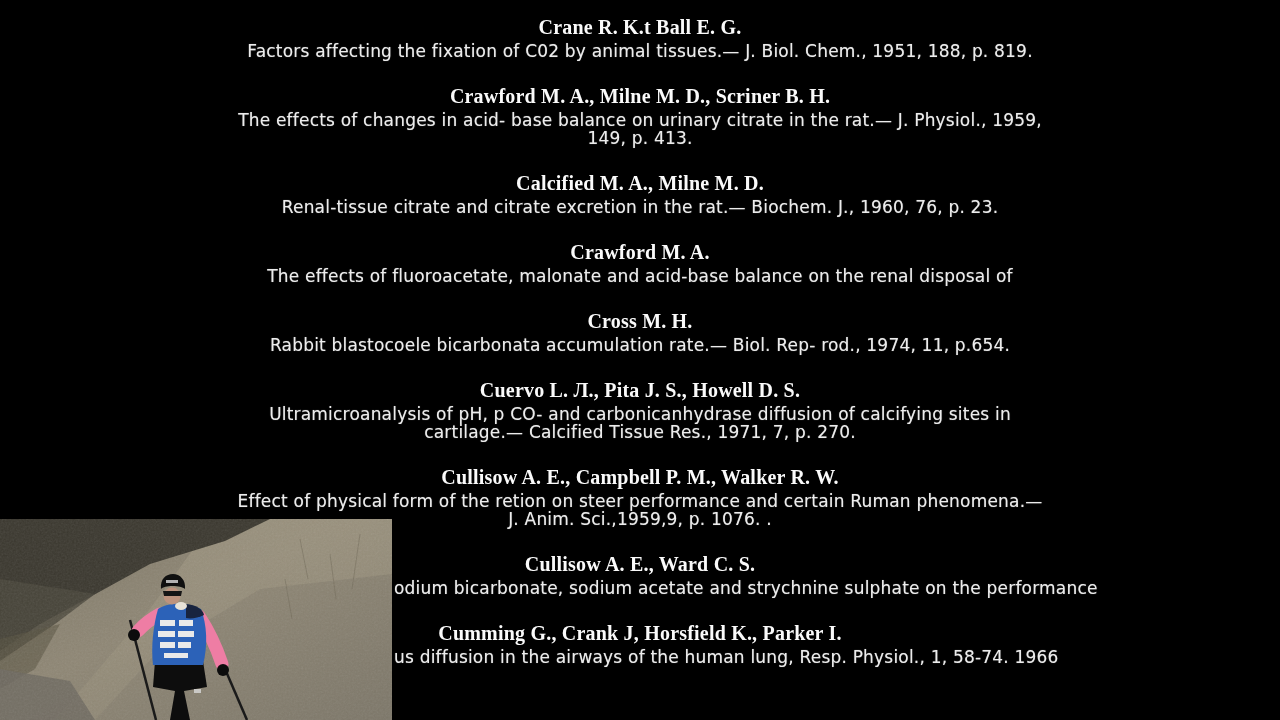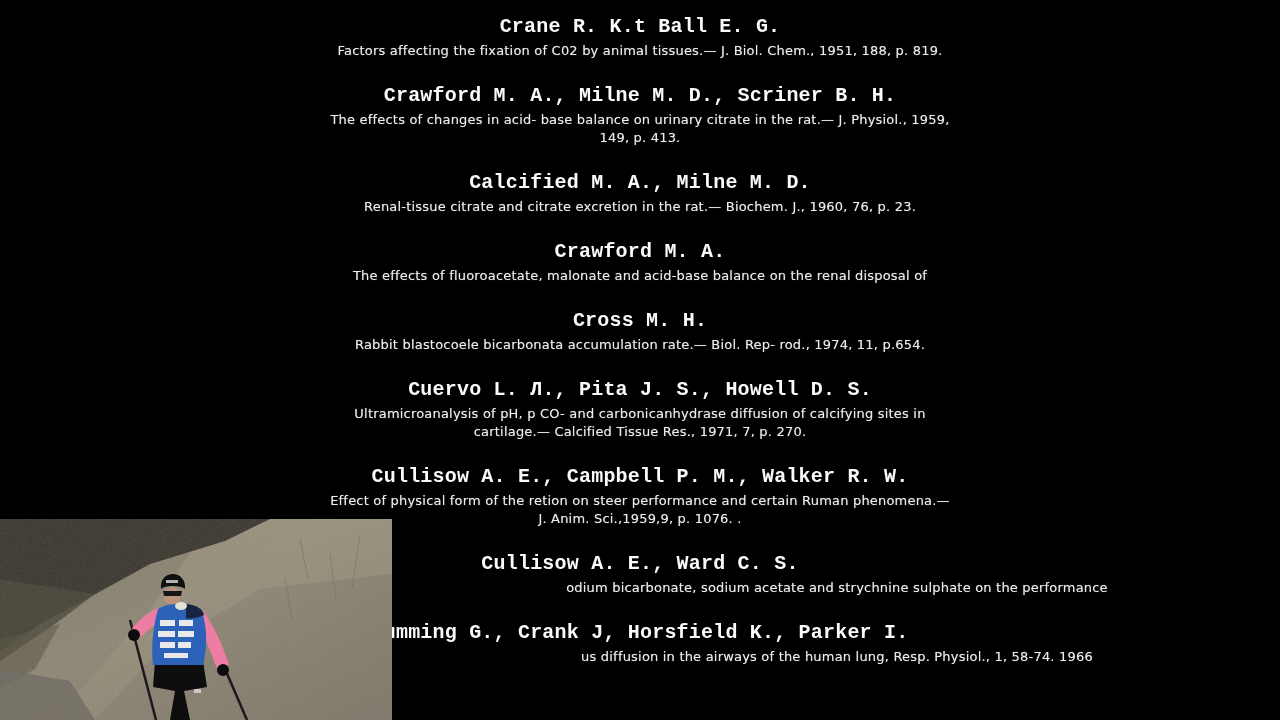--- a/index.html
+++ b/index.html
@@ -13,38 +13,38 @@
   }
   .bib {
     position: absolute;
     inset: 0;
     padding-top: 14px;
     z-index: 1;
   }
   .entry { margin: 0 0 23px 0; text-align: center; }
   .entry h2 {
     margin: 0 0 2px 0;
-    font-family: Liberation Mono, monospace;
+    font-family: Liberation Serif, serif;
     font-weight: bold;
     font-size: 20px;
     line-height: 26px;
     color: #fafafa;
     letter-spacing: 0.2px;
   }
   .line {
     margin: 0;
     font-family: "DejaVu Sans", sans-serif;
-    font-size: 13px;
+    font-size: 17px;
     line-height: 18px;
     color: #ececec;
     letter-spacing: 0.2px;
     text-shadow: 0 0 1px rgba(255,255,255,0.45);
   }
   .clip {
-    text-align: center;
+    text-align: left;
     padding-left: 394px;
   }
   .pip {
     position: absolute;
     left: 0;
     top: 519px;
     width: 392px;
     height: 201px;
     z-index: 2;
     overflow: hidden;

